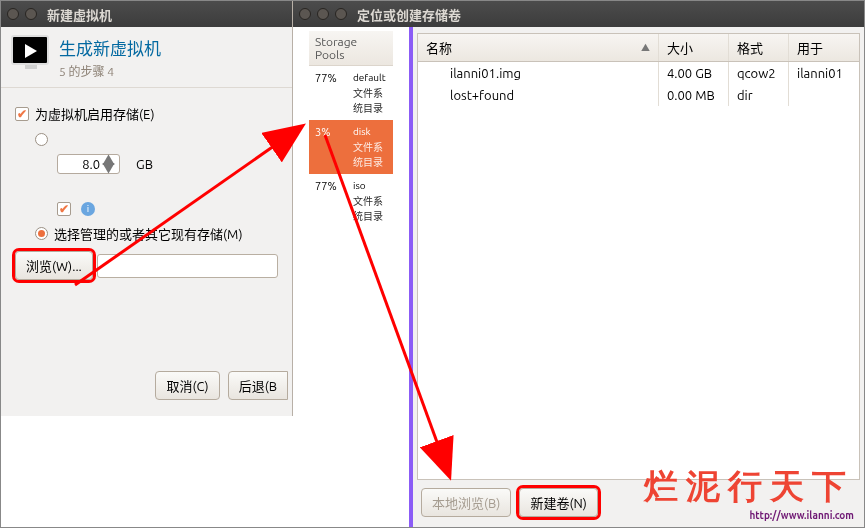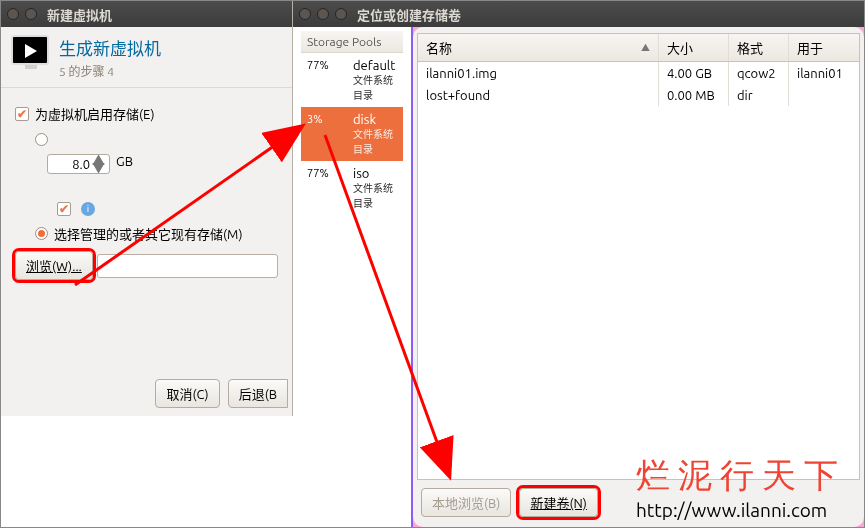--- a/index.html
+++ b/index.html
@@ -24,50 +24,50 @@
     .radio { width:13px; height:13px; border-radius:50%; border:1px solid #9b9084; margin-right:6px; display:inline-flex; align-items:center; justify-content:center; background:#fff;}
     .radio.sel::after{ content:""; width:7px; height:7px; border-radius:50%; background:#ed6f3d; }
     .indent { margin-left: 20px; margin-bottom:8px; }
     .spinbox { display:inline-flex; align-items:center; border:1px solid #b5aa9e; background:#fff; padding:2px 4px; border-radius:3px;}
     .spinbox input { border:none; width:38px; text-align:right; background:#fff; outline:none;}
     .spin-btns { display:flex; flex-direction:column; margin-left:2px; font-size:7px; line-height:7px; color:#777;}
     .help { display:inline-block; width:14px; height:14px; border-radius:50%; background:#6aa6e0; color:#fff; font-size:10px; text-align:center; line-height:14px; margin-left:4px;}
     .browse-row { display:flex; align-items:center; margin-top:8px; }
     .gtk-btn { background: linear-gradient(#fafaf8,#e9e5df); border:1px solid #b5ab9e; border-radius:4px; padding:4px 10px; cursor:pointer; }
     .path-entry { flex:1; border:1px solid #b9afa2; background:#fff; height:24px; margin-left:4px; border-radius:3px;}
-    .red-box { outline:3px solid #ff0000;text-decoration:underline; }
-    .left-bottom { position:absolute; bottom:8px; right:4px; display:flex; gap:8px;}
+    .red-box { outline:3px solid #ff0000; }
+    .left-bottom { position:absolute; bottom:16px; right:4px; display:flex; gap:8px;}
     
     
     .win-right { position:absolute; left:292px; top:0; right:0; bottom:0; background:#f9a8d4; }
     .rt-body { display:flex; height:calc(100% - 26px); }
-    .pools { width:120px; border-right:2px solid #8b5cf6; background:#fff; padding:4px 8px;}
+    .pools { width:120px; border-right:4px solid #8b5cf6; background:#fff; padding:4px 16px;}
     .pools-hdr { font-size:12px; padding:4px 6px; color:#555; border-bottom:1px solid #dcd5cc; background: linear-gradient(#f7f5f2,#ece7e0);}
-    .pool-item { display:flex; align-items:flex-start; padding:5px 6px; gap:22px; cursor:pointer; }
+    .pool-item { display:flex; align-items:flex-start; padding:5px 6px; gap:14px; cursor:pointer; }
     .pool-item.sel { background:#ed6f3d; color:#fff; }
     .pool-pct { font-size:11px; padding-top:1px; min-width:24px; }
-    .pool-name { font-size:13px; line-height:14px;}
+    .pool-name { font-size:10px; line-height:14px;}
     .pool-sub { font-size:10px; opacity:0.85; }
-    .rt-main { flex:1; display:flex; flex-direction:column; background:#f2f1f0; padding:6px 4px 6px 4px;border-radius:10px;}
+    .rt-main { flex:1; display:flex; flex-direction:column; background:#f2f1f0; padding:6px 4px 6px 4px;}
     .vol-table { flex:1; background:#fff; border:1px solid #c9c2b9; }
     .vt-head { display:flex; background:linear-gradient(#f7f5f2,#ece7e0); border-bottom:1px solid #c9c2b9;}
     .vt-head > div, .vt-row > div { padding:4px 8px; border-right:1px solid #e2ddd5; }
     .col-name { flex:1; display:flex; align-items:center; justify-content:space-between;}
     .col-size { width:70px; }
     .col-fmt { width:60px; }
     .col-use { width:70px; border-right:none !important;}
-    .vt-row { display:flex; }
+    .vt-row { display:flex;padding-left:24px; }
     .sort-ic { font-size:9px; color:#777; }
     .rt-bottom { display:flex; gap:8px; padding:8px 4px 4px 4px;}
     .rt-bottom .gtk-btn.disabled { color:#a59c90; }
     
     
-    .wm { position:absolute; right:18px; bottom:6px; text-align:left; pointer-events:none; }
+    .wm { position:absolute; right:10px; bottom:6px; text-align:right; pointer-events:none;font-weight:bold; }
     .wm1 { font-family: "STKaiti","KaiTi",cursive; font-size:34px; color:#e43; letter-spacing:8px; }
-    .wm2 { font-size:19px; color:#000000; }
+    .wm2 { font-size:10px; color:#701a75; }
     
     
     .arrow-svg { position:absolute; left:0; top:0; width:865px; height:528px; pointer-events:none; }
   </style>
 </head>
 <body>
 
 <div class="win-left">
   <div class="titlebar">
     <span class="tb-btn"></span>
@@ -84,21 +84,21 @@
     </div>
   </div>
   <div class="form">
     <div class="check-row">
       <span class="chk on">✔</span>
       <span>为虚拟机启用存储(E)</span>
     </div>
     <div class="check-row indent">
       <span class="radio"></span>
     </div>
-    <div class="indent" style="margin-left:32px; display:flex; gap:6px;">
+    <div class="indent" style="margin-left:42px; display:flex; align-items:center; gap:16px;">
       <span class="spinbox">
         <input value="8.0" style="">
         <span class="spin-btns">
             <span>▲</span>
             <span>▼</span>
           </span>
       </span>
       <span>GB</span>
     </div>
     <div style="height:14px;"></div>

